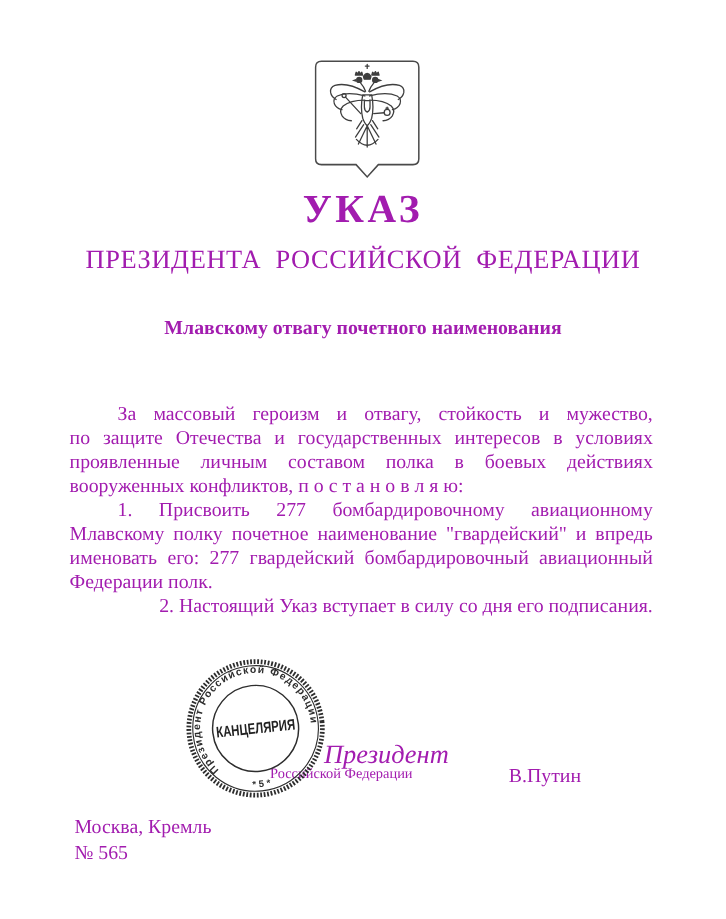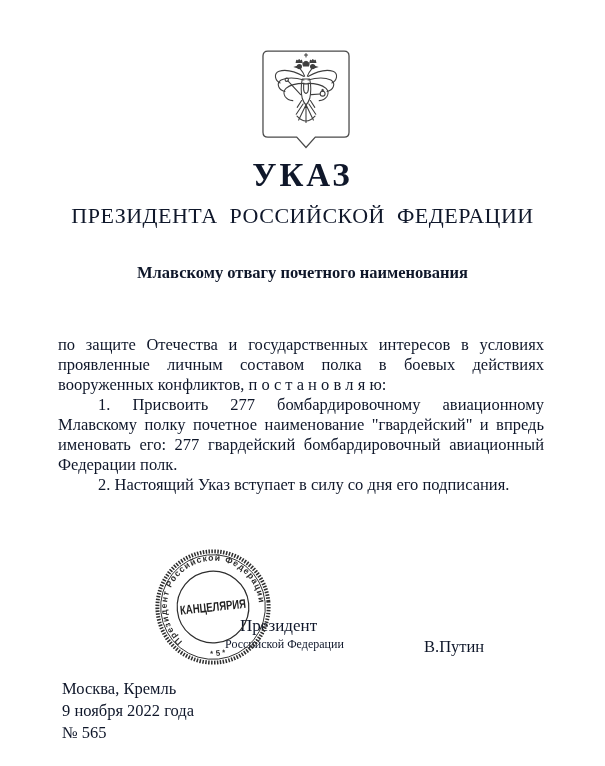--- a/index.html
+++ b/index.html
@@ -1,29 +1,29 @@
 <!DOCTYPE html>
 <html><head>
 <meta charset="utf-8">
 <style>
   html,body{margin:0;padding:0;background:#ffffff;}
   .page{
     position:relative;width:605px;height:766px;background:#ffffff;overflow:hidden;
-    font-family:"Liberation Serif","DejaVu Serif",serif;color:#0f172a;
+    font-family:"Liberation Serif","DejaVu Serif",serif;color:#a21caf;
   }
   .abs{position:absolute;}
   .centered{left:0;right:0;text-align:center;}
   .kind-word{top:157px;font-size:33px;font-weight:bold;letter-spacing:3px;}
   .issuer{top:203px;font-size:22px;letter-spacing:.5px;word-spacing:6px;}
   .decree-title{top:263px;font-size:16.5px;font-weight:bold;line-height:20px;}
   .body-text{left:58px;width:486px;top:335px;font-size:16.5px;line-height:20px;}
   .bline{height:20px;text-align:left;}
   .bline.just{text-align:justify;text-align-last:justify;}
-  .bline.ind{text-indent:40px;}
-  .sig-line1{left:240px;top:616px;font-size:17px;}
+  .bline.ind{text-indent:40px;text-align:right;}
+  .sig-line1{left:270px;top:616px;font-size:22px;font-style:italic;}
   .sig-line2{left:225px;top:637px;font-size:12px;}
   .sig-name{left:424px;top:637px;font-size:16.5px;}
   .footer{left:62px;top:678px;font-size:16.5px;line-height:22px;}
   .emblem{left:262px;top:50px;}
   .seal{left:147px;top:541px;transform:rotate(-6deg);}
   .seal text{font-family:"Liberation Sans","DejaVu Sans",sans-serif;}
 </style>
 </head>
 <body>
 
@@ -61,20 +61,21 @@
   </svg>
 
   <div class="abs centered kind-word">УКАЗ</div>
   <div class="abs centered issuer">ПРЕЗИДЕНТА РОССИЙСКОЙ ФЕДЕРАЦИИ</div>
 
   <div class="abs centered decree-title">
     <div>Млавскому отвагу почетного наименования</div>
   </div>
 
   <div class="abs body-text">
+    <div class="bline just ind">За массовый героизм и отвагу, стойкость и мужество,</div>
     <div class="bline just">по защите Отечества и государственных интересов в условиях</div>
     <div class="bline just">проявленные личным составом полка в боевых действиях</div>
     <div class="bline">вооруженных конфликтов, п о с т а н о в л я ю:</div>
     <div class="bline just ind">1. Присвоить 277 бомбардировочному авиационному</div>
     <div class="bline just">Млавскому полку почетное наименование "гвардейский" и впредь</div>
     <div class="bline just">именовать его: 277 гвардейский бомбардировочный авиационный</div>
     <div class="bline">Федерации полк.</div>
     <div class="bline ind">2. Настоящий Указ вступает в силу со дня его подписания.</div>
   </div>
 
@@ -91,17 +92,16 @@
     <circle cx="70" cy="70" r="38" fill="none" stroke="#2e2e2e" stroke-width="1.3"></circle>
     <text font-size="9.2" font-weight="bold" letter-spacing="1.1" fill="#2e2e2e">
       <textPath href="#sealArc" startOffset="2">Президент Российской Федерации</textPath>
     </text>
     <text x="70" y="74.5" text-anchor="middle" font-size="13.5" font-weight="bold" textLength="70" lengthAdjust="spacingAndGlyphs" fill="#222222">КАНЦЕЛЯРИЯ</text>
     <text x="70" y="122" text-anchor="middle" font-size="8.5" font-weight="bold" fill="#2e2e2e">* 5 *</text>
   </svg>
 
   <div class="abs footer">
     <div>Москва, Кремль</div>
-    <div>9 ноября 2022 года</div>
     <div>№ 565</div>
   </div>
 
 </div>
 
 </body></html>

